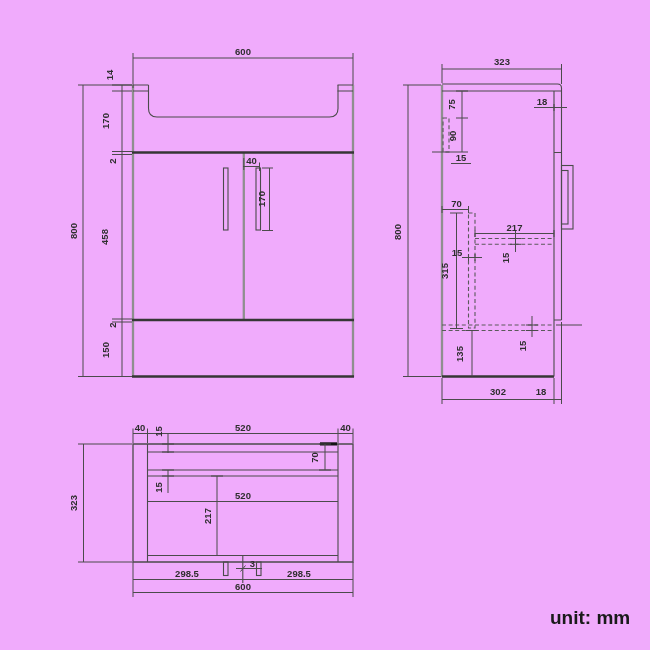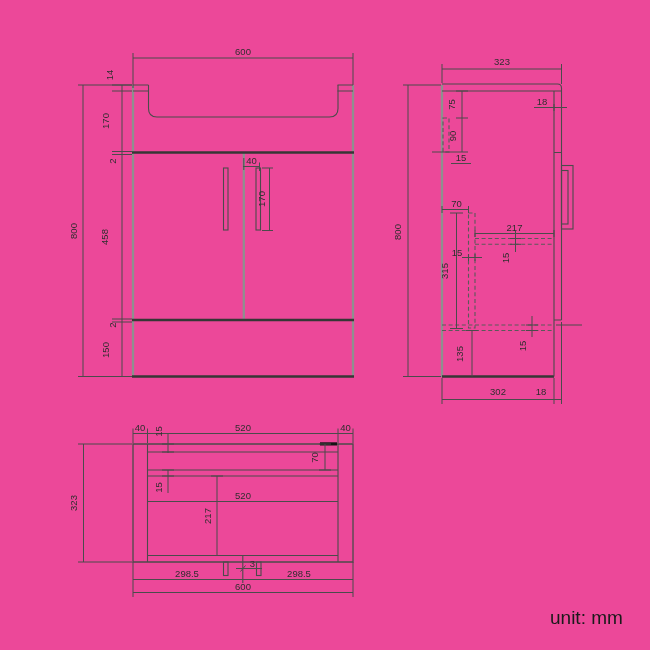--- a/index.html
+++ b/index.html
@@ -1,17 +1,17 @@
 <!DOCTYPE html>
 <html><head>
 <meta charset="utf-8">
 <style>
   html,body{margin:0;padding:0;background:#ffffff;}
-  .canvas{position:relative;width:650px;height:650px;background:#ec4899;overflow:hidden;
-          font-family:"Liberation Sans", sans-serif;}
+  .canvas{position:relative;width:650px;height:650px;background:#f0abfc;overflow:hidden;
+          font-family:"Liberation Sans", sans-serif;font-weight:bold;}
   svg{position:absolute;left:0;top:0;}
   .thin{stroke:#4b4b4b;stroke-width:1.1;fill:none;}
   .thin13{stroke:#4b4b4b;stroke-width:1.3;fill:none;}
   .thick{stroke:#363636;stroke-width:2.3;fill:none;}
   .graythick{stroke:#8f8f8f;stroke-width:2.3;fill:none;}
   .dim{stroke:#4b4b4b;stroke-width:1;fill:none;}
   .dashed{stroke:#5a5a5a;stroke-width:1.1;fill:none;stroke-dasharray:4 2.6;}
   .lbl{font-size:9.5px;fill:#2e2e2e;}
   .unit{font-size:19px;fill:#1a1a1a;}
   text{font-family:"Liberation Sans", sans-serif;}

